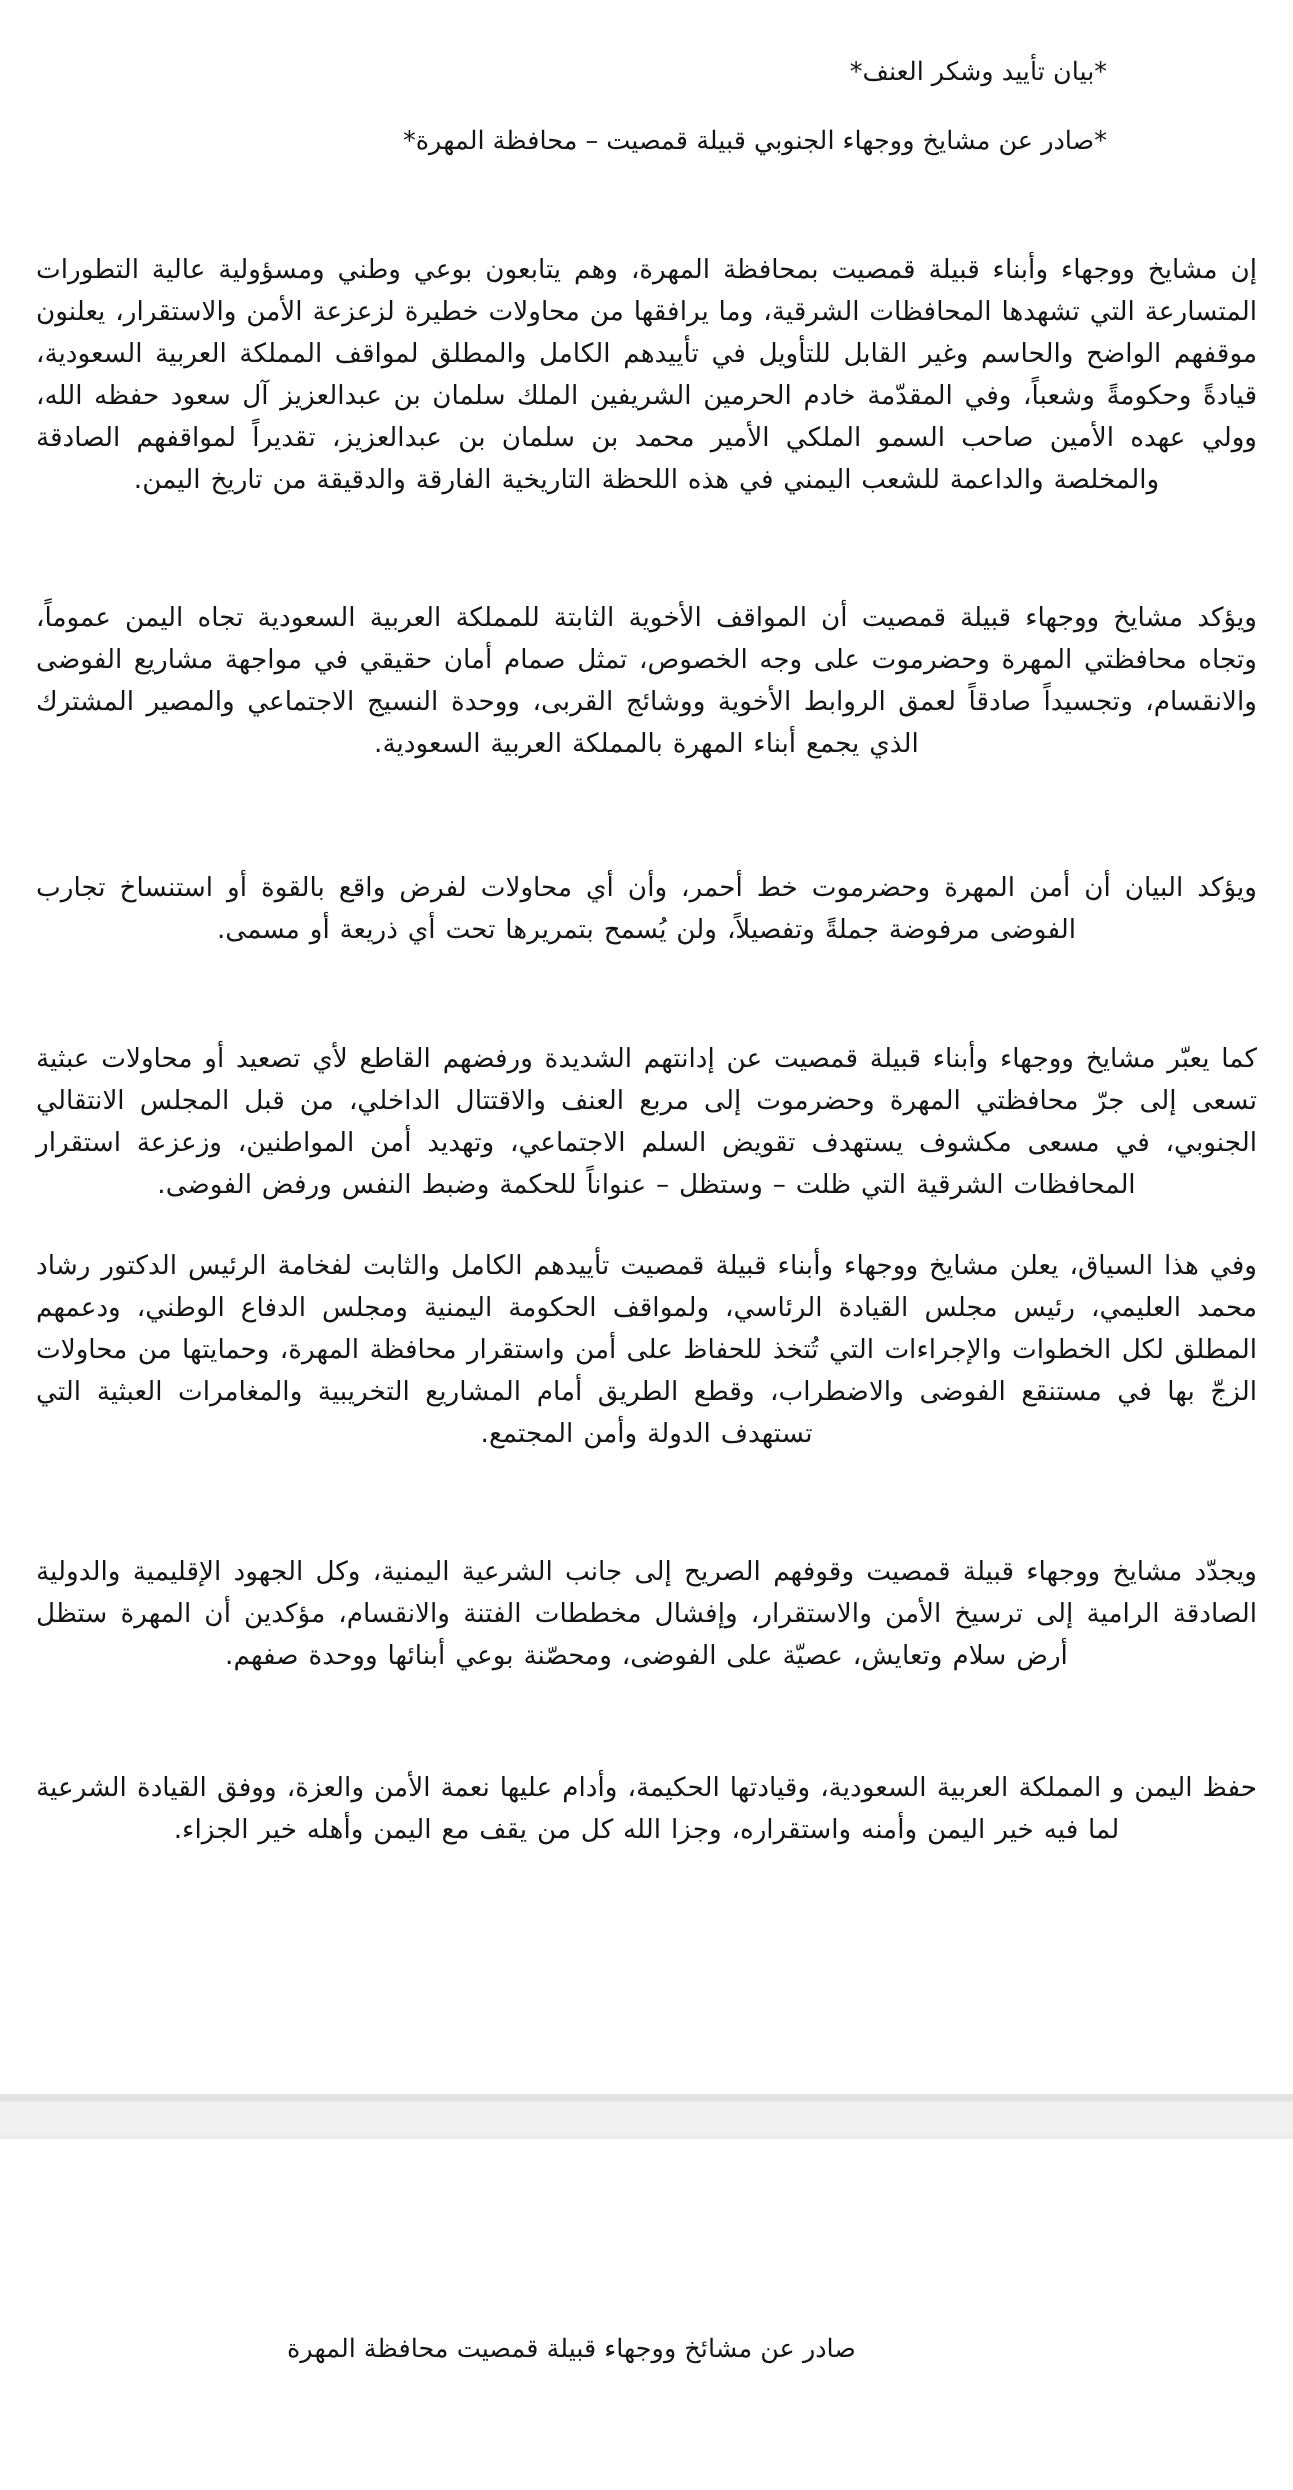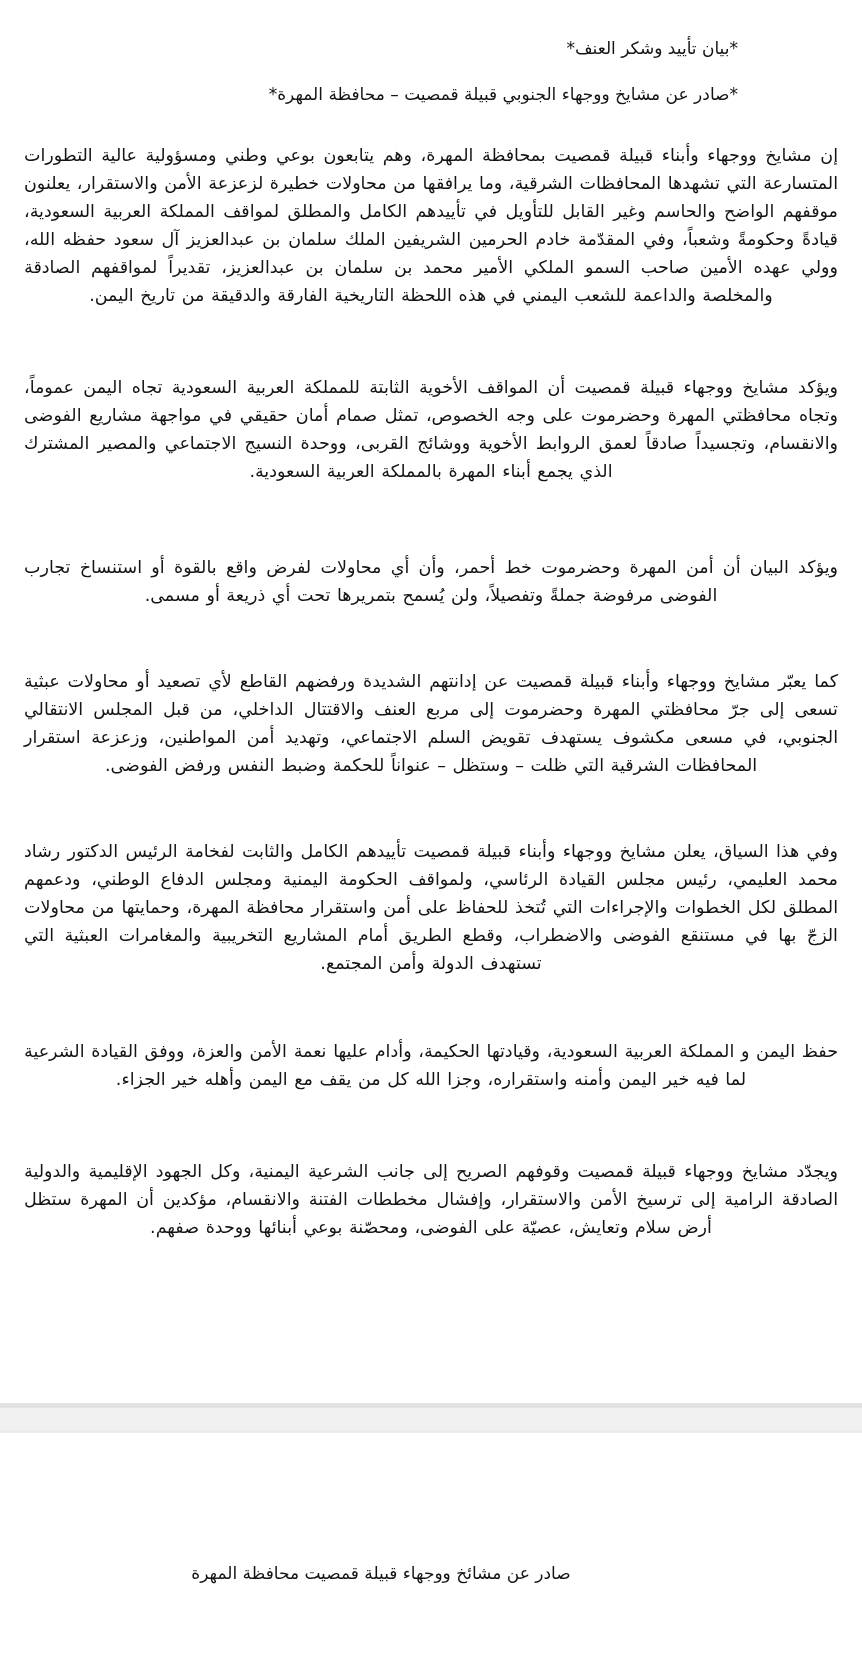--- a/index.html
+++ b/index.html
@@ -31,25 +31,25 @@
   .title-2 { margin-top: 18px; }
   .para {
     direction: rtl;
     text-align: justify;
     text-align-last: center;
     font-size: 17.5px;
     line-height: 28px;
     margin: 0;
     word-spacing: 1px;
   }
-  .para-1 { margin-top: 33px; }
+  .para-1 { margin-top: 58px; }
   .para-2 { margin-top: 64px; }
   .para-3 { margin-top: 58px; }
   .para-4 { margin-top: 68px; }
-  .para-5 { margin-top: 58px; }
+  .para-5 { margin-top: 26px; }
   .para-6 { margin-top: 64px; }
   .para-7 { margin-top: 60px; }
   .page-divider {
     margin: 162px -24px 0 -24px;
     height: 22px;
     background: #f1f1f1;
     border-top: 5px solid #e2e2e2;
     border-bottom: 3px solid #ececec;
   }
   .footer-line {
@@ -75,21 +75,21 @@
   <p class="para para-1">إن مشايخ ووجهاء وأبناء قبيلة قمصيت بمحافظة المهرة، وهم يتابعون بوعي وطني ومسؤولية عالية التطورات المتسارعة التي تشهدها المحافظات الشرقية، وما يرافقها من محاولات خطيرة لزعزعة الأمن والاستقرار، يعلنون موقفهم الواضح والحاسم وغير القابل للتأويل في تأييدهم الكامل والمطلق لمواقف المملكة العربية السعودية، قيادةً وحكومةً وشعباً، وفي المقدّمة خادم الحرمين الشريفين الملك سلمان بن عبدالعزيز آل سعود حفظه الله، وولي عهده الأمين صاحب السمو الملكي الأمير محمد بن سلمان بن عبدالعزيز، تقديراً لمواقفهم الصادقة والمخلصة والداعمة للشعب اليمني في هذه اللحظة التاريخية الفارقة والدقيقة من تاريخ اليمن.</p>
 
   <p class="para para-2">ويؤكد مشايخ ووجهاء قبيلة قمصيت أن المواقف الأخوية الثابتة للمملكة العربية السعودية تجاه اليمن عموماً، وتجاه محافظتي المهرة وحضرموت على وجه الخصوص، تمثل صمام أمان حقيقي في مواجهة مشاريع الفوضى والانقسام، وتجسيداً صادقاً لعمق الروابط الأخوية ووشائج القربى، ووحدة النسيج الاجتماعي والمصير المشترك الذي يجمع أبناء المهرة بالمملكة العربية السعودية.</p>
 
   <p class="para para-4">ويؤكد البيان أن أمن المهرة وحضرموت خط أحمر، وأن أي محاولات لفرض واقع بالقوة أو استنساخ تجارب الفوضى مرفوضة جملةً وتفصيلاً، ولن يُسمح بتمريرها تحت أي ذريعة أو مسمى.</p>
 
   <p class="para para-3">كما يعبّر مشايخ ووجهاء وأبناء قبيلة قمصيت عن إدانتهم الشديدة ورفضهم القاطع لأي تصعيد أو محاولات عبثية تسعى إلى جرّ محافظتي المهرة وحضرموت إلى مربع العنف والاقتتال الداخلي، من قبل المجلس الانتقالي الجنوبي، في مسعى مكشوف يستهدف تقويض السلم الاجتماعي، وتهديد أمن المواطنين، وزعزعة استقرار المحافظات الشرقية التي ظلت – وستظل – عنواناً للحكمة وضبط النفس ورفض الفوضى.</p>
 
   <p class="para para-5">وفي هذا السياق، يعلن مشايخ ووجهاء وأبناء قبيلة قمصيت تأييدهم الكامل والثابت لفخامة الرئيس الدكتور رشاد محمد العليمي، رئيس مجلس القيادة الرئاسي، ولمواقف الحكومة اليمنية ومجلس الدفاع الوطني، ودعمهم المطلق لكل الخطوات والإجراءات التي تُتخذ للحفاظ على أمن واستقرار محافظة المهرة، وحمايتها من محاولات الزجّ بها في مستنقع الفوضى والاضطراب، وقطع الطريق أمام المشاريع التخريبية والمغامرات العبثية التي تستهدف الدولة وأمن المجتمع.</p>
 
+  <p class="para para-6">ويجدّد مشايخ ووجهاء قبيلة قمصيت وقوفهم الصريح إلى جانب الشرعية اليمنية، وكل الجهود الإقليمية والدولية الصادقة الرامية إلى ترسيخ الأمن والاستقرار، وإفشال مخططات الفتنة والانقسام، مؤكدين أن المهرة ستظل أرض سلام وتعايش، عصيّة على الفوضى، ومحصّنة بوعي أبنائها ووحدة صفهم.</p>
+
   <p class="para para-7">حفظ اليمن و المملكة العربية السعودية، وقيادتها الحكيمة، وأدام عليها نعمة الأمن والعزة، ووفق القيادة الشرعية لما فيه خير اليمن وأمنه واستقراره، وجزا الله كل من يقف مع اليمن وأهله خير الجزاء.</p>
-
-  <p class="para para-6">ويجدّد مشايخ ووجهاء قبيلة قمصيت وقوفهم الصريح إلى جانب الشرعية اليمنية، وكل الجهود الإقليمية والدولية الصادقة الرامية إلى ترسيخ الأمن والاستقرار، وإفشال مخططات الفتنة والانقسام، مؤكدين أن المهرة ستظل أرض سلام وتعايش، عصيّة على الفوضى، ومحصّنة بوعي أبنائها ووحدة صفهم.</p>
 
   <div class="page-divider"></div>
 
   <p class="footer-line">صادر عن مشائخ ووجهاء قبيلة قمصيت محافظة المهرة</p>
 
 </div>
 
 </body></html>

